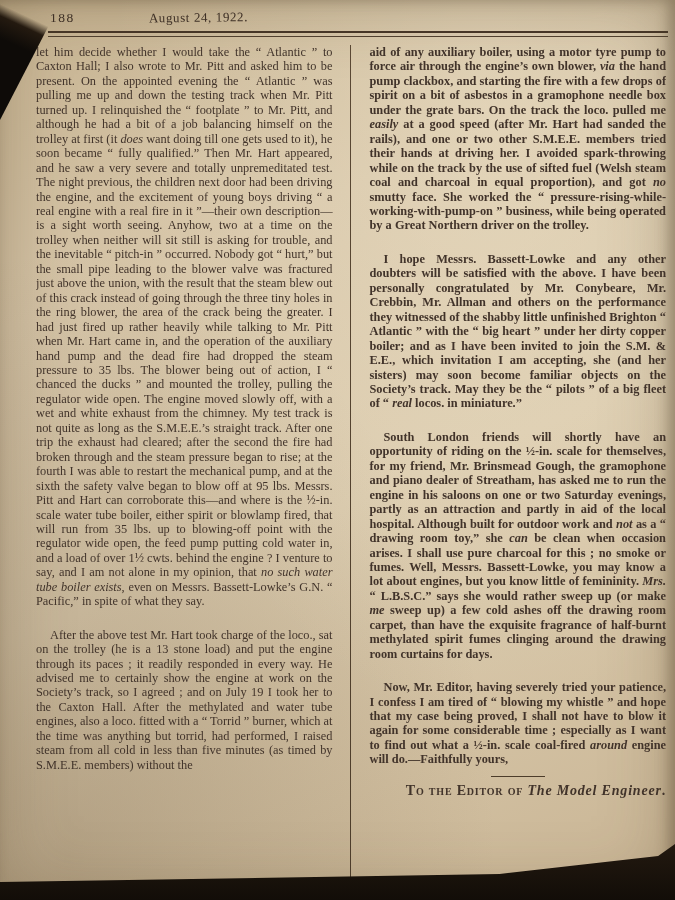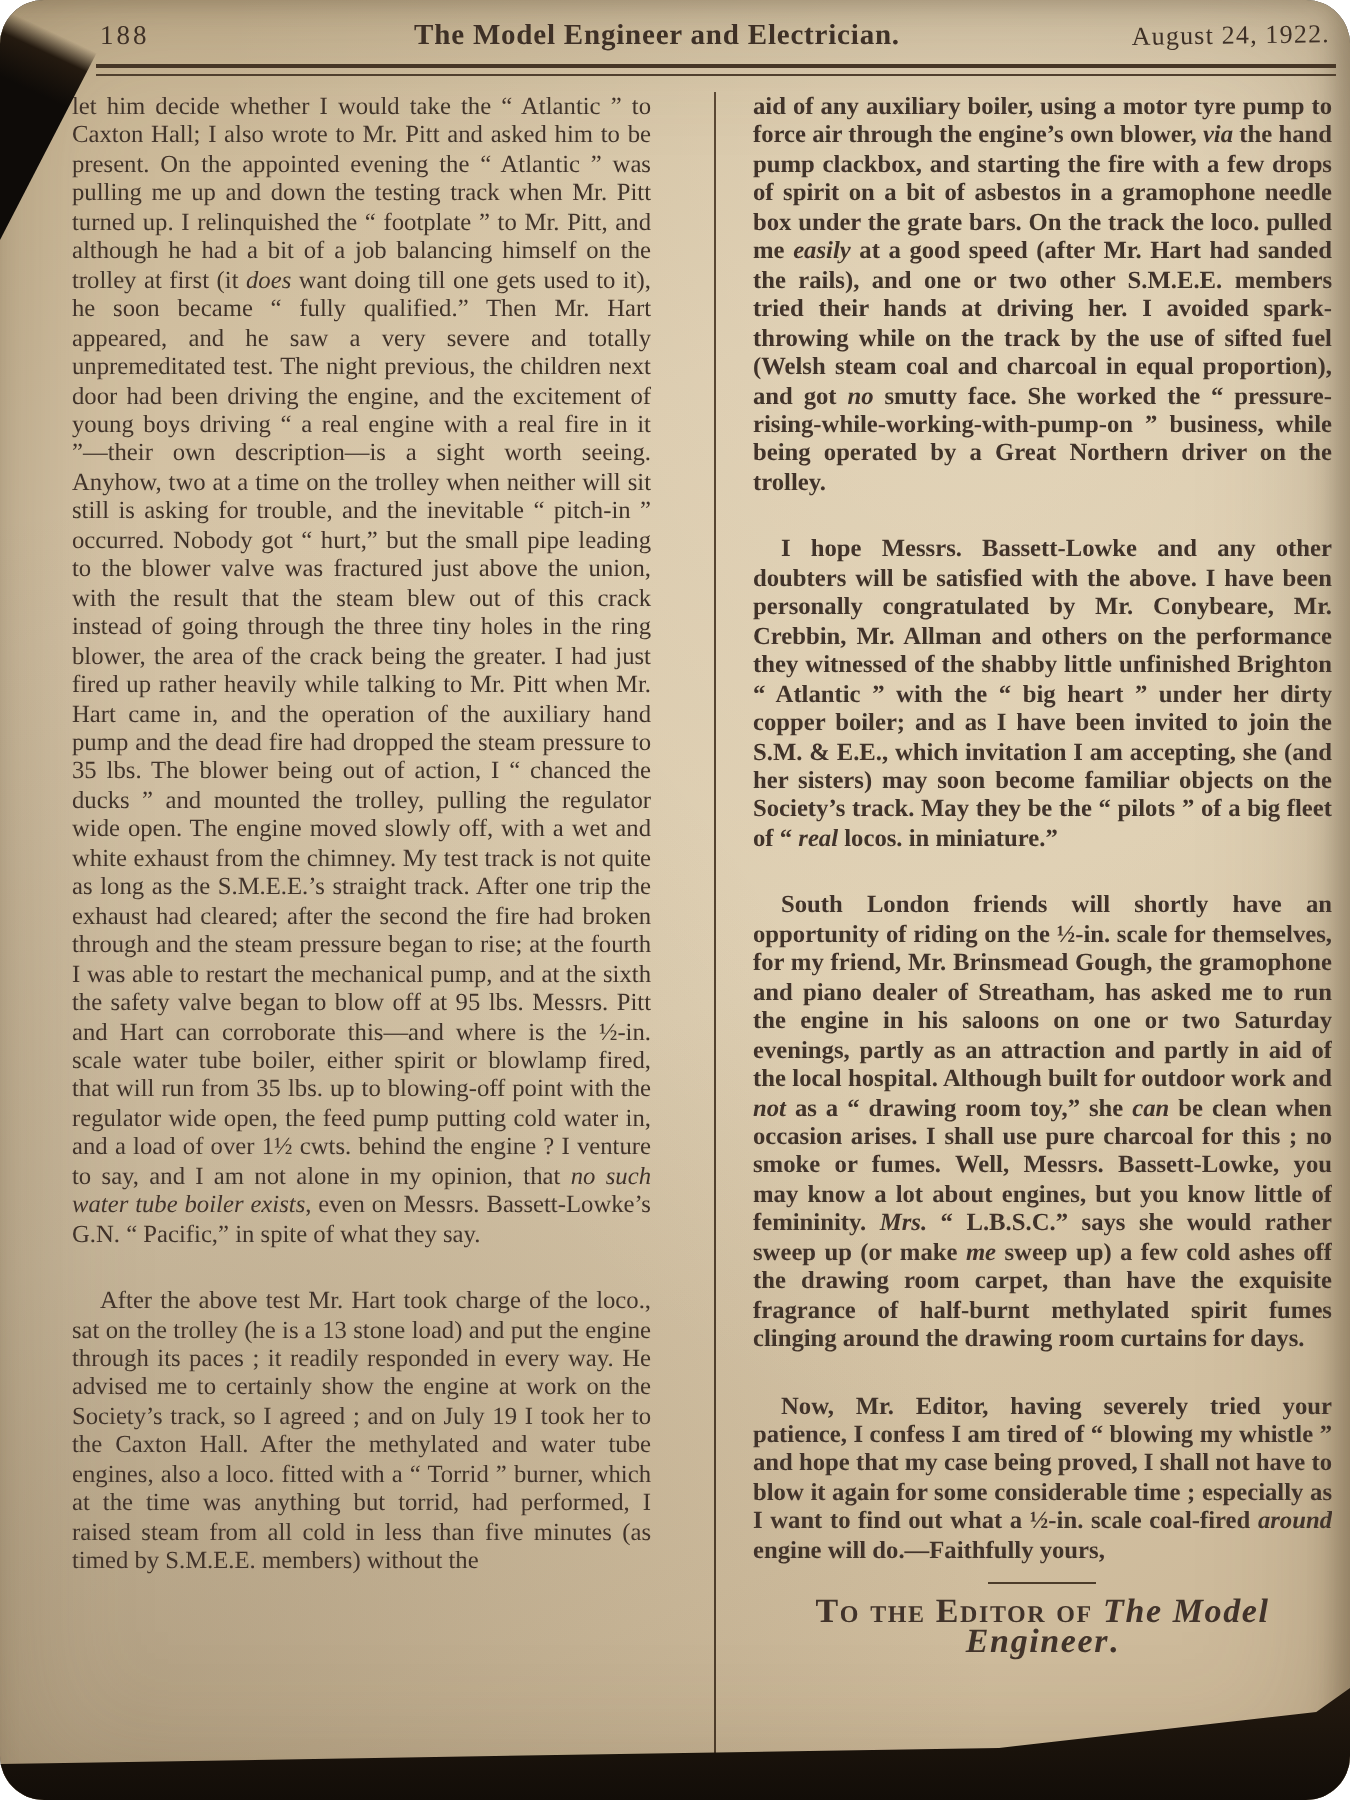--- a/index.html
+++ b/index.html
@@ -1,20 +1,19 @@
 <!DOCTYPE html>
 <html><head>
 <meta charset="utf-8">
 <style>
   html,body{margin:0;padding:0;}
   .photo{
     position:relative;width:675px;height:900px;overflow:hidden;
     background:#14100b;
     font-family:"Liberation Serif","DejaVu Serif",serif;
-    border-radius:22px;
   }
   .page{
     position:absolute;inset:0;
     background:
       radial-gradient(ellipse at 72% 12%, rgba(255,246,222,0.30), rgba(255,246,222,0) 55%),
       radial-gradient(ellipse at 10% 95%, rgba(80,60,35,0.25), rgba(80,60,35,0) 50%),
       linear-gradient(158deg,#c7b492 0%, #d6c5a8 28%, #dbcbae 55%, #d2c0a1 80%, #c8b494 100%);
     box-shadow: inset 0 0 70px rgba(90,68,40,0.35), inset -6px 0 14px rgba(60,45,25,0.35);
     color:#3e3026;
   }
@@ -29,29 +28,29 @@
     margin:5px 7px 0 48px;height:3px;
     border-top:2.5px solid #463626;border-bottom:1px solid #50402e;
   }
   .columns{
     display:flex;margin:8px 9px 0 36px;height:842px;overflow:hidden;
   }
   .col{
     flex:1 1 0;font-size:12.35px;line-height:14.45px;text-align:justify;
     color:#41332a;
   }
-  .col.left{padding-right:31px;}
+  .col.left{padding-right:17px;}
   .col.right{padding-left:19px;font-weight:bold;}
   .vdivider{width:1px;background:linear-gradient(#5a4834,#4c3c2a);}
   .col p{margin:0;text-indent:14px;}
   .col p+p{margin-top:19px;}
   .col p.noindent{text-indent:0;}
   .signature{text-align:right !important;padding-right:26px;letter-spacing:0.8px;margin-top:4px;}
   .srule{width:54px;border-top:1.5px solid #4c3c2a;margin:9px auto 7px auto;}
-  .letterhead{text-align:center;text-indent:0 !important;letter-spacing:0.8px;font-size:17px;}
+  .letterhead{text-align:right;text-indent:0 !important;letter-spacing:0.8px;font-size:14px;}
   .sc{font-variant:small-caps;}
   
   .corner-tl{
     position:absolute;left:0;top:0;width:62px;height:120px;
     background:linear-gradient(25deg,#0e0b08 55%,#241a10 70%,rgba(36,26,16,0) 78%);
     clip-path:polygon(0 0, 100% 0, 0 100%);
   }
   .bottom-band{
     position:absolute;left:0;bottom:0;width:675px;height:60px;
     background:linear-gradient(#241a10,#120d08);
@@ -59,21 +58,20 @@
   }
 </style>
 </head>
 <body>
 
 <div class="photo">
   <div class="page">
 
     <div class="hdr">
       <span class="pagenum">188</span>
-      <span class="jtitle">The Model Engineer and Electrician.</span>
       <span class="jdate">August 24, 1922.</span>
     </div>
 
     <div class="hrule"></div>
 
     <div class="columns">
       <div class="col left">
         <p class="noindent">let him decide whether I would take the “ Atlantic ” to Caxton Hall; I also wrote to Mr. Pitt and asked him to be present.  On the appointed evening the “ Atlantic ” was pulling me up and down the testing track when Mr. Pitt turned up.  I relinquished the “ footplate ” to Mr. Pitt, and although he had a bit of a job balancing himself on the trolley at first (it <i>does</i> want doing till one gets used to it), he soon became “ fully qualified.”  Then Mr. Hart appeared, and he saw a very severe and totally unpremeditated test.  The night previous, the children next door had been driving the engine, and the excitement of young boys driving “ a real engine with a real fire in it ”—their own description—is a sight worth seeing.  Anyhow, two at a time on the trolley when neither will sit still is asking for trouble, and the inevitable “ pitch-in ” occurred.  Nobody got “ hurt,” but the small pipe leading to the blower valve was fractured just above the union, with the result that the steam blew out of this crack instead of going through the three tiny holes in the ring blower, the area of the crack being the greater.  I had just fired up rather heavily while talking to Mr. Pitt when Mr. Hart came in, and the operation of the auxiliary hand pump and the dead fire had dropped the steam pressure to 35 lbs.  The blower being out of action, I “ chanced the ducks ” and mounted the trolley, pulling the regulator wide open.  The engine moved slowly off, with a wet and white exhaust from the chimney.  My test track is not quite as long as the S.M.E.E.’s straight track. After one trip the exhaust had cleared; after the second the fire had broken through and the steam pressure began to rise; at the fourth I was able to restart the mechanical pump, and at the sixth the safety valve began to blow off at 95 lbs.  Messrs. Pitt and Hart can corroborate this—and where is the ½-in. scale water tube boiler, either spirit or blowlamp fired, that will run from 35 lbs. up to blowing-off point with the regulator wide open, the feed pump putting cold water in, and a load of over 1½ cwts. behind the engine ?  I venture to say, and I am not alone in my opinion, that <i>no such water tube boiler exists</i>, even on Messrs. Bassett-Lowke’s G.N. “ Pacific,” in spite of what they say.</p>
         <p>After the above test Mr. Hart took charge of the loco., sat on the trolley (he is a 13 stone load) and put the engine through its paces ; it readily responded in every way.  He advised me to certainly show the engine at work on the Society’s track, so I agreed ; and on July 19 I took her to the Caxton Hall.  After the methylated and water tube engines, also a loco. fitted with a “ Torrid ” burner, which at the time was anything but torrid, had performed, I raised steam from all cold in less than five minutes (as timed by S.M.E.E. members) without the</p>
       </div>

